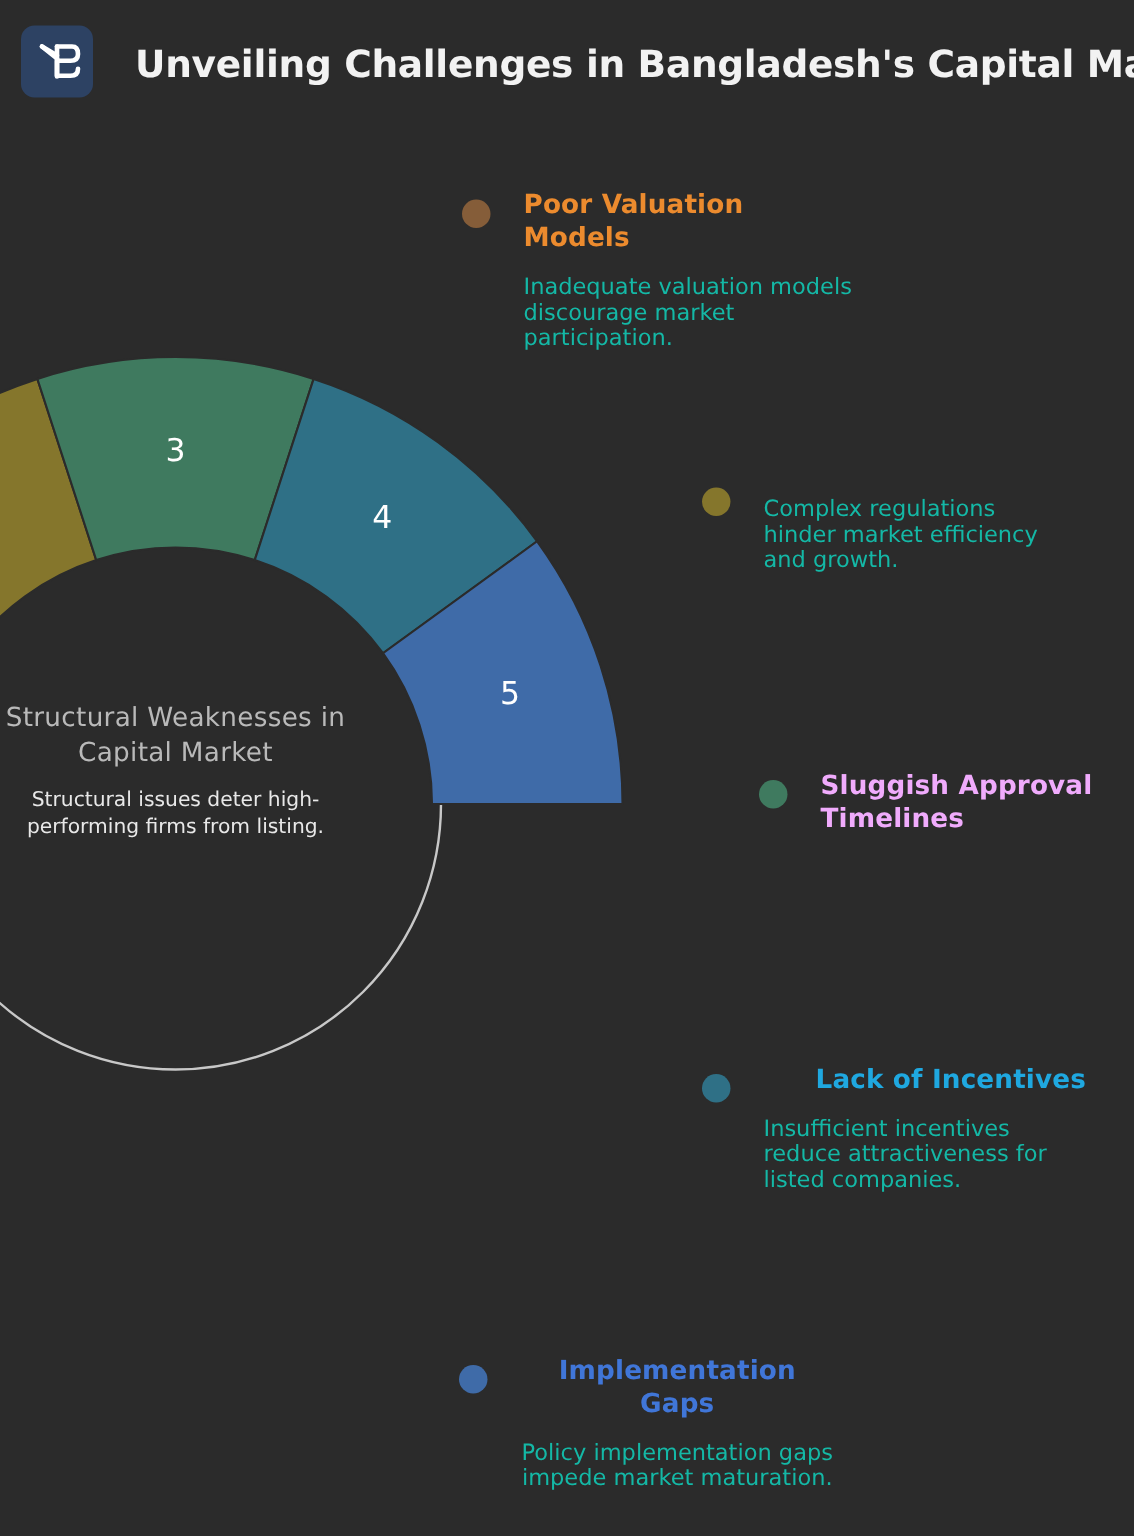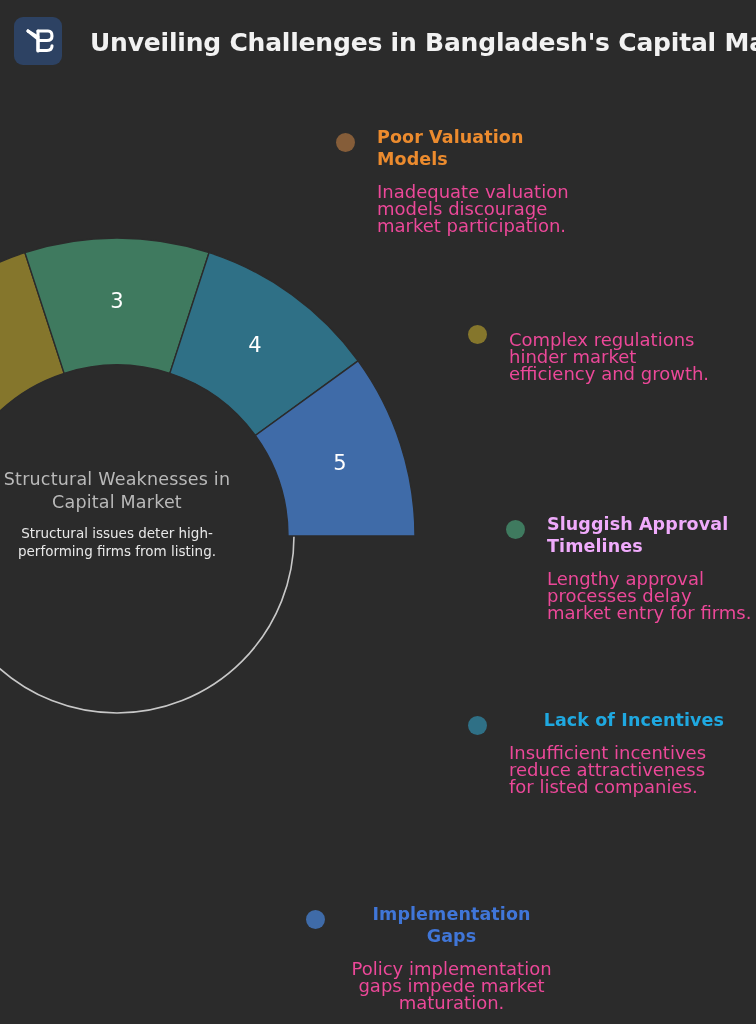--- a/index.html
+++ b/index.html
@@ -99,26 +99,26 @@
   }
   .legend-head {
     margin: 0 0 0 41px;
     font-size: 17.5px;
     font-weight: bold;
     line-height: 22px;
     letter-spacing: 0.1px;
   }
   .legend-body {
     margin: 13px 0 0 41px;
-    color: #ec4899;
-    font-size: 18px;
+    color: #14b8a6;
+    font-size: 15px;
     line-height: 17px;
   }
 
-  #legend-item-0 { left: 336px; top: 126px; width: 260px; }
+  #legend-item-0 { left: 308px; top: 126px; width: 260px; }
   #legend-item-1 { left: 468px; top: 318px; width: 248px; }
   #legend-item-2 { left: 506px; top: 513px; width: 248px; }
   #legend-item-3 { left: 468px; top: 709px; width: 256px; }
   #legend-item-4 { left: 306px; top: 903px; width: 250px; text-align: center; }
 </style>
 </head>
 <body style="background: rgb(43, 43, 43);">
 
 <div id="header">
   <div id="logo-box" style="background: rgb(45, 66, 99);">
@@ -172,21 +172,20 @@
 </div>
 
 <div class="legend-item" id="legend-item-1">
   <span class="legend-dot" style="background: rgb(133, 118, 44);"></span>
   <div class="legend-body">Complex regulations hinder market efficiency and growth.</div>
 </div>
 
 <div class="legend-item" id="legend-item-2">
   <span class="legend-dot" style="background: rgb(63, 122, 95);"></span>
   <div class="legend-head" style="color: #f0abfc;">Sluggish Approval Timelines</div>
-  <div class="legend-body">Lengthy approval processes delay market entry for firms.</div>
 </div>
 
 <div class="legend-item" id="legend-item-3">
   <span class="legend-dot" style="background: rgb(47, 112, 134);"></span>
   <div class="legend-head" style="color: rgb(31, 168, 224); text-align: right;">Lack of Incentives</div>
   <div class="legend-body">Insufficient incentives reduce attractiveness for listed companies.</div>
 </div>
 
 <div class="legend-item" id="legend-item-4">
   <span class="legend-dot" style="background: rgb(63, 107, 168);"></span>

